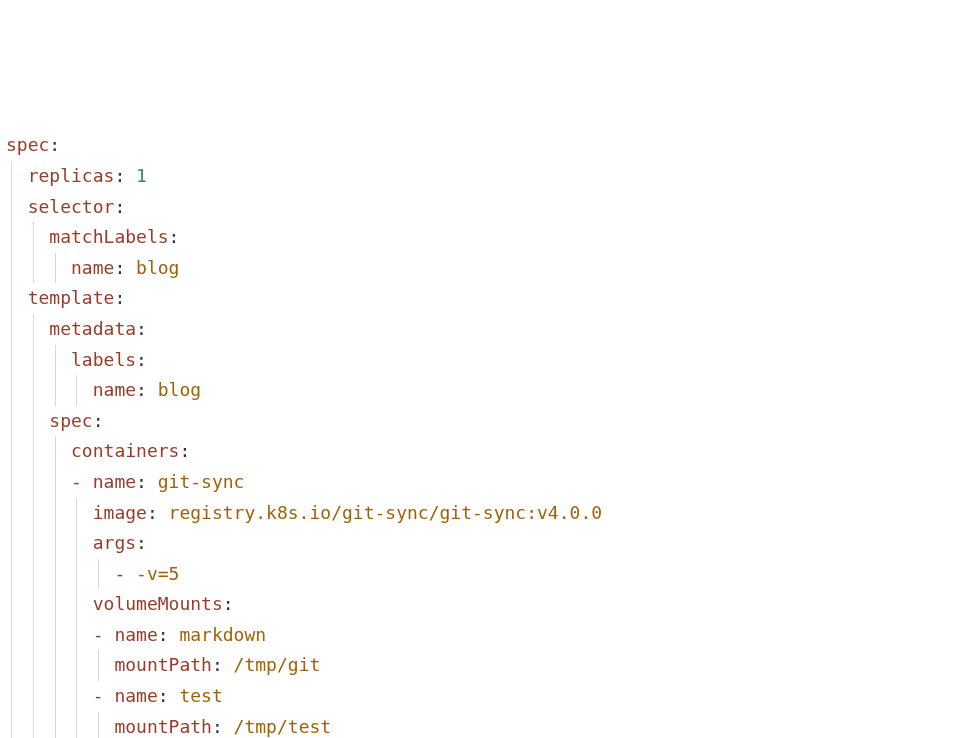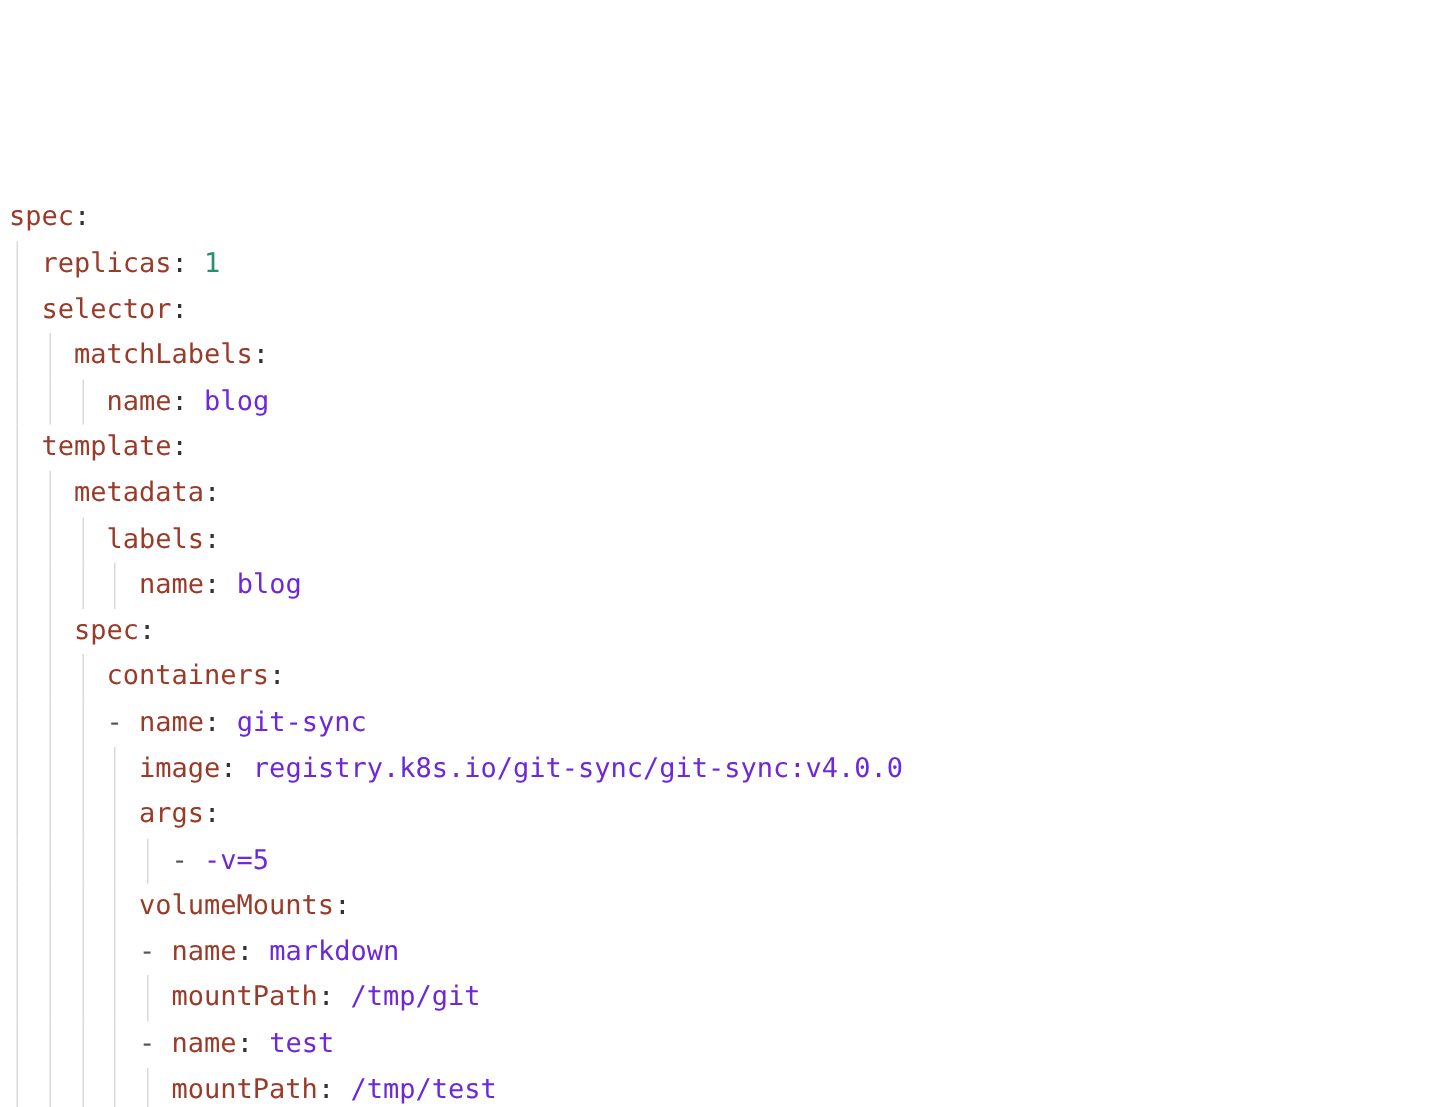--- a/index.html
+++ b/index.html
@@ -9,21 +9,21 @@
     font-size: 18px;
     line-height: 1.7;
     background: #ffffff;
     color: #333;
     white-space: pre;
   }
   .code-view { display: block; }
   .ln { display: block; position: relative; }
   .sp { display: inline-block; }
   .k  { color: #9a3b2a; }      
-  .s  { color: #6d28d9; }      
+  .s  { color: #a16207; }      
   .n  { color: #2a8f6a; }      
   .p  { color: #333; }         
   .d  { color: #555; }
 </style>
 </head>
 <body>
 
 
 
 <div class="code-view" id="code-root"><span class="ln"><span class="sp" style="position: relative;"></span><span class="k">spec</span><span class="p">:</span></span><span class="ln"><span class="sp" style="position: relative;">&nbsp;&nbsp;<span style="position: absolute; left: 5.42188px; top: 0px; bottom: 0px; border-left: 1px solid rgb(217, 217, 217);"></span></span><span class="k">replicas</span><span class="p">: </span><span class="n">1</span></span><span class="ln"><span class="sp" style="position: relative;">&nbsp;&nbsp;<span style="position: absolute; left: 5.42188px; top: 0px; bottom: 0px; border-left: 1px solid rgb(217, 217, 217);"></span></span><span class="k">selector</span><span class="p">:</span></span><span class="ln"><span class="sp" style="position: relative;">&nbsp;&nbsp;&nbsp;&nbsp;<span style="position: absolute; left: 5.42188px; top: 0px; bottom: 0px; border-left: 1px solid rgb(217, 217, 217);"></span><span style="position: absolute; left: 27.1094px; top: 0px; bottom: 0px; border-left: 1px solid rgb(217, 217, 217);"></span></span><span class="k">matchLabels</span><span class="p">:</span></span><span class="ln"><span class="sp" style="position: relative;">&nbsp;&nbsp;&nbsp;&nbsp;&nbsp;&nbsp;<span style="position: absolute; left: 5.42188px; top: 0px; bottom: 0px; border-left: 1px solid rgb(217, 217, 217);"></span><span style="position: absolute; left: 27.1094px; top: 0px; bottom: 0px; border-left: 1px solid rgb(217, 217, 217);"></span><span style="position: absolute; left: 48.7969px; top: 0px; bottom: 0px; border-left: 1px solid rgb(217, 217, 217);"></span></span><span class="k">name</span><span class="p">: </span><span class="s">blog</span></span><span class="ln"><span class="sp" style="position: relative;">&nbsp;&nbsp;<span style="position: absolute; left: 5.42188px; top: 0px; bottom: 0px; border-left: 1px solid rgb(217, 217, 217);"></span></span><span class="k">template</span><span class="p">:</span></span><span class="ln"><span class="sp" style="position: relative;">&nbsp;&nbsp;&nbsp;&nbsp;<span style="position: absolute; left: 5.42188px; top: 0px; bottom: 0px; border-left: 1px solid rgb(217, 217, 217);"></span><span style="position: absolute; left: 27.1094px; top: 0px; bottom: 0px; border-left: 1px solid rgb(217, 217, 217);"></span></span><span class="k">metadata</span><span class="p">:</span></span><span class="ln"><span class="sp" style="position: relative;">&nbsp;&nbsp;&nbsp;&nbsp;&nbsp;&nbsp;<span style="position: absolute; left: 5.42188px; top: 0px; bottom: 0px; border-left: 1px solid rgb(217, 217, 217);"></span><span style="position: absolute; left: 27.1094px; top: 0px; bottom: 0px; border-left: 1px solid rgb(217, 217, 217);"></span><span style="position: absolute; left: 48.7969px; top: 0px; bottom: 0px; border-left: 1px solid rgb(217, 217, 217);"></span></span><span class="k">labels</span><span class="p">:</span></span><span class="ln"><span class="sp" style="position: relative;">&nbsp;&nbsp;&nbsp;&nbsp;&nbsp;&nbsp;&nbsp;&nbsp;<span style="position: absolute; left: 5.42188px; top: 0px; bottom: 0px; border-left: 1px solid rgb(217, 217, 217);"></span><span style="position: absolute; left: 27.1094px; top: 0px; bottom: 0px; border-left: 1px solid rgb(217, 217, 217);"></span><span style="position: absolute; left: 48.7969px; top: 0px; bottom: 0px; border-left: 1px solid rgb(217, 217, 217);"></span><span style="position: absolute; left: 70.4844px; top: 0px; bottom: 0px; border-left: 1px solid rgb(217, 217, 217);"></span></span><span class="k">name</span><span class="p">: </span><span class="s">blog</span></span><span class="ln"><span class="sp" style="position: relative;">&nbsp;&nbsp;&nbsp;&nbsp;<span style="position: absolute; left: 5.42188px; top: 0px; bottom: 0px; border-left: 1px solid rgb(217, 217, 217);"></span><span style="position: absolute; left: 27.1094px; top: 0px; bottom: 0px; border-left: 1px solid rgb(217, 217, 217);"></span></span><span class="k">spec</span><span class="p">:</span></span><span class="ln"><span class="sp" style="position: relative;">&nbsp;&nbsp;&nbsp;&nbsp;&nbsp;&nbsp;<span style="position: absolute; left: 5.42188px; top: 0px; bottom: 0px; border-left: 1px solid rgb(217, 217, 217);"></span><span style="position: absolute; left: 27.1094px; top: 0px; bottom: 0px; border-left: 1px solid rgb(217, 217, 217);"></span><span style="position: absolute; left: 48.7969px; top: 0px; bottom: 0px; border-left: 1px solid rgb(217, 217, 217);"></span></span><span class="k">containers</span><span class="p">:</span></span><span class="ln"><span class="sp" style="position: relative;">&nbsp;&nbsp;&nbsp;&nbsp;&nbsp;&nbsp;<span style="position: absolute; left: 5.42188px; top: 0px; bottom: 0px; border-left: 1px solid rgb(217, 217, 217);"></span><span style="position: absolute; left: 27.1094px; top: 0px; bottom: 0px; border-left: 1px solid rgb(217, 217, 217);"></span><span style="position: absolute; left: 48.7969px; top: 0px; bottom: 0px; border-left: 1px solid rgb(217, 217, 217);"></span></span><span class="d">- </span><span class="k">name</span><span class="p">: </span><span class="s">git-sync</span></span><span class="ln"><span class="sp" style="position: relative;">&nbsp;&nbsp;&nbsp;&nbsp;&nbsp;&nbsp;&nbsp;&nbsp;<span style="position: absolute; left: 5.42188px; top: 0px; bottom: 0px; border-left: 1px solid rgb(217, 217, 217);"></span><span style="position: absolute; left: 27.1094px; top: 0px; bottom: 0px; border-left: 1px solid rgb(217, 217, 217);"></span><span style="position: absolute; left: 48.7969px; top: 0px; bottom: 0px; border-left: 1px solid rgb(217, 217, 217);"></span><span style="position: absolute; left: 70.4844px; top: 0px; bottom: 0px; border-left: 1px solid rgb(217, 217, 217);"></span></span><span class="k">image</span><span class="p">: </span><span class="s">registry.k8s.io/git-sync/git-sync:v4.0.0</span></span><span class="ln"><span class="sp" style="position: relative;">&nbsp;&nbsp;&nbsp;&nbsp;&nbsp;&nbsp;&nbsp;&nbsp;<span style="position: absolute; left: 5.42188px; top: 0px; bottom: 0px; border-left: 1px solid rgb(217, 217, 217);"></span><span style="position: absolute; left: 27.1094px; top: 0px; bottom: 0px; border-left: 1px solid rgb(217, 217, 217);"></span><span style="position: absolute; left: 48.7969px; top: 0px; bottom: 0px; border-left: 1px solid rgb(217, 217, 217);"></span><span style="position: absolute; left: 70.4844px; top: 0px; bottom: 0px; border-left: 1px solid rgb(217, 217, 217);"></span></span><span class="k">args</span><span class="p">:</span></span><span class="ln"><span class="sp" style="position: relative;">&nbsp;&nbsp;&nbsp;&nbsp;&nbsp;&nbsp;&nbsp;&nbsp;&nbsp;&nbsp;<span style="position: absolute; left: 5.42188px; top: 0px; bottom: 0px; border-left: 1px solid rgb(217, 217, 217);"></span><span style="position: absolute; left: 27.1094px; top: 0px; bottom: 0px; border-left: 1px solid rgb(217, 217, 217);"></span><span style="position: absolute; left: 48.7969px; top: 0px; bottom: 0px; border-left: 1px solid rgb(217, 217, 217);"></span><span style="position: absolute; left: 70.4844px; top: 0px; bottom: 0px; border-left: 1px solid rgb(217, 217, 217);"></span><span style="position: absolute; left: 92.1719px; top: 0px; bottom: 0px; border-left: 1px solid rgb(217, 217, 217);"></span></span><span class="d">- </span><span class="s">-v=5</span></span><span class="ln"><span class="sp" style="position: relative;">&nbsp;&nbsp;&nbsp;&nbsp;&nbsp;&nbsp;&nbsp;&nbsp;<span style="position: absolute; left: 5.42188px; top: 0px; bottom: 0px; border-left: 1px solid rgb(217, 217, 217);"></span><span style="position: absolute; left: 27.1094px; top: 0px; bottom: 0px; border-left: 1px solid rgb(217, 217, 217);"></span><span style="position: absolute; left: 48.7969px; top: 0px; bottom: 0px; border-left: 1px solid rgb(217, 217, 217);"></span><span style="position: absolute; left: 70.4844px; top: 0px; bottom: 0px; border-left: 1px solid rgb(217, 217, 217);"></span></span><span class="k">volumeMounts</span><span class="p">:</span></span><span class="ln"><span class="sp" style="position: relative;">&nbsp;&nbsp;&nbsp;&nbsp;&nbsp;&nbsp;&nbsp;&nbsp;<span style="position: absolute; left: 5.42188px; top: 0px; bottom: 0px; border-left: 1px solid rgb(217, 217, 217);"></span><span style="position: absolute; left: 27.1094px; top: 0px; bottom: 0px; border-left: 1px solid rgb(217, 217, 217);"></span><span style="position: absolute; left: 48.7969px; top: 0px; bottom: 0px; border-left: 1px solid rgb(217, 217, 217);"></span><span style="position: absolute; left: 70.4844px; top: 0px; bottom: 0px; border-left: 1px solid rgb(217, 217, 217);"></span></span><span class="d">- </span><span class="k">name</span><span class="p">: </span><span class="s">markdown</span></span><span class="ln"><span class="sp" style="position: relative;">&nbsp;&nbsp;&nbsp;&nbsp;&nbsp;&nbsp;&nbsp;&nbsp;&nbsp;&nbsp;<span style="position: absolute; left: 5.42188px; top: 0px; bottom: 0px; border-left: 1px solid rgb(217, 217, 217);"></span><span style="position: absolute; left: 27.1094px; top: 0px; bottom: 0px; border-left: 1px solid rgb(217, 217, 217);"></span><span style="position: absolute; left: 48.7969px; top: 0px; bottom: 0px; border-left: 1px solid rgb(217, 217, 217);"></span><span style="position: absolute; left: 70.4844px; top: 0px; bottom: 0px; border-left: 1px solid rgb(217, 217, 217);"></span><span style="position: absolute; left: 92.1719px; top: 0px; bottom: 0px; border-left: 1px solid rgb(217, 217, 217);"></span></span><span class="k">mountPath</span><span class="p">: </span><span class="s">/tmp/git</span></span><span class="ln"><span class="sp" style="position: relative;">&nbsp;&nbsp;&nbsp;&nbsp;&nbsp;&nbsp;&nbsp;&nbsp;<span style="position: absolute; left: 5.42188px; top: 0px; bottom: 0px; border-left: 1px solid rgb(217, 217, 217);"></span><span style="position: absolute; left: 27.1094px; top: 0px; bottom: 0px; border-left: 1px solid rgb(217, 217, 217);"></span><span style="position: absolute; left: 48.7969px; top: 0px; bottom: 0px; border-left: 1px solid rgb(217, 217, 217);"></span><span style="position: absolute; left: 70.4844px; top: 0px; bottom: 0px; border-left: 1px solid rgb(217, 217, 217);"></span></span><span class="d">- </span><span class="k">name</span><span class="p">: </span><span class="s">test</span></span><span class="ln"><span class="sp" style="position: relative;">&nbsp;&nbsp;&nbsp;&nbsp;&nbsp;&nbsp;&nbsp;&nbsp;&nbsp;&nbsp;<span style="position: absolute; left: 5.42188px; top: 0px; bottom: 0px; border-left: 1px solid rgb(217, 217, 217);"></span><span style="position: absolute; left: 27.1094px; top: 0px; bottom: 0px; border-left: 1px solid rgb(217, 217, 217);"></span><span style="position: absolute; left: 48.7969px; top: 0px; bottom: 0px; border-left: 1px solid rgb(217, 217, 217);"></span><span style="position: absolute; left: 70.4844px; top: 0px; bottom: 0px; border-left: 1px solid rgb(217, 217, 217);"></span><span style="position: absolute; left: 92.1719px; top: 0px; bottom: 0px; border-left: 1px solid rgb(217, 217, 217);"></span></span><span class="k">mountPath</span><span class="p">: </span><span class="s">/tmp/test</span></span></div>

